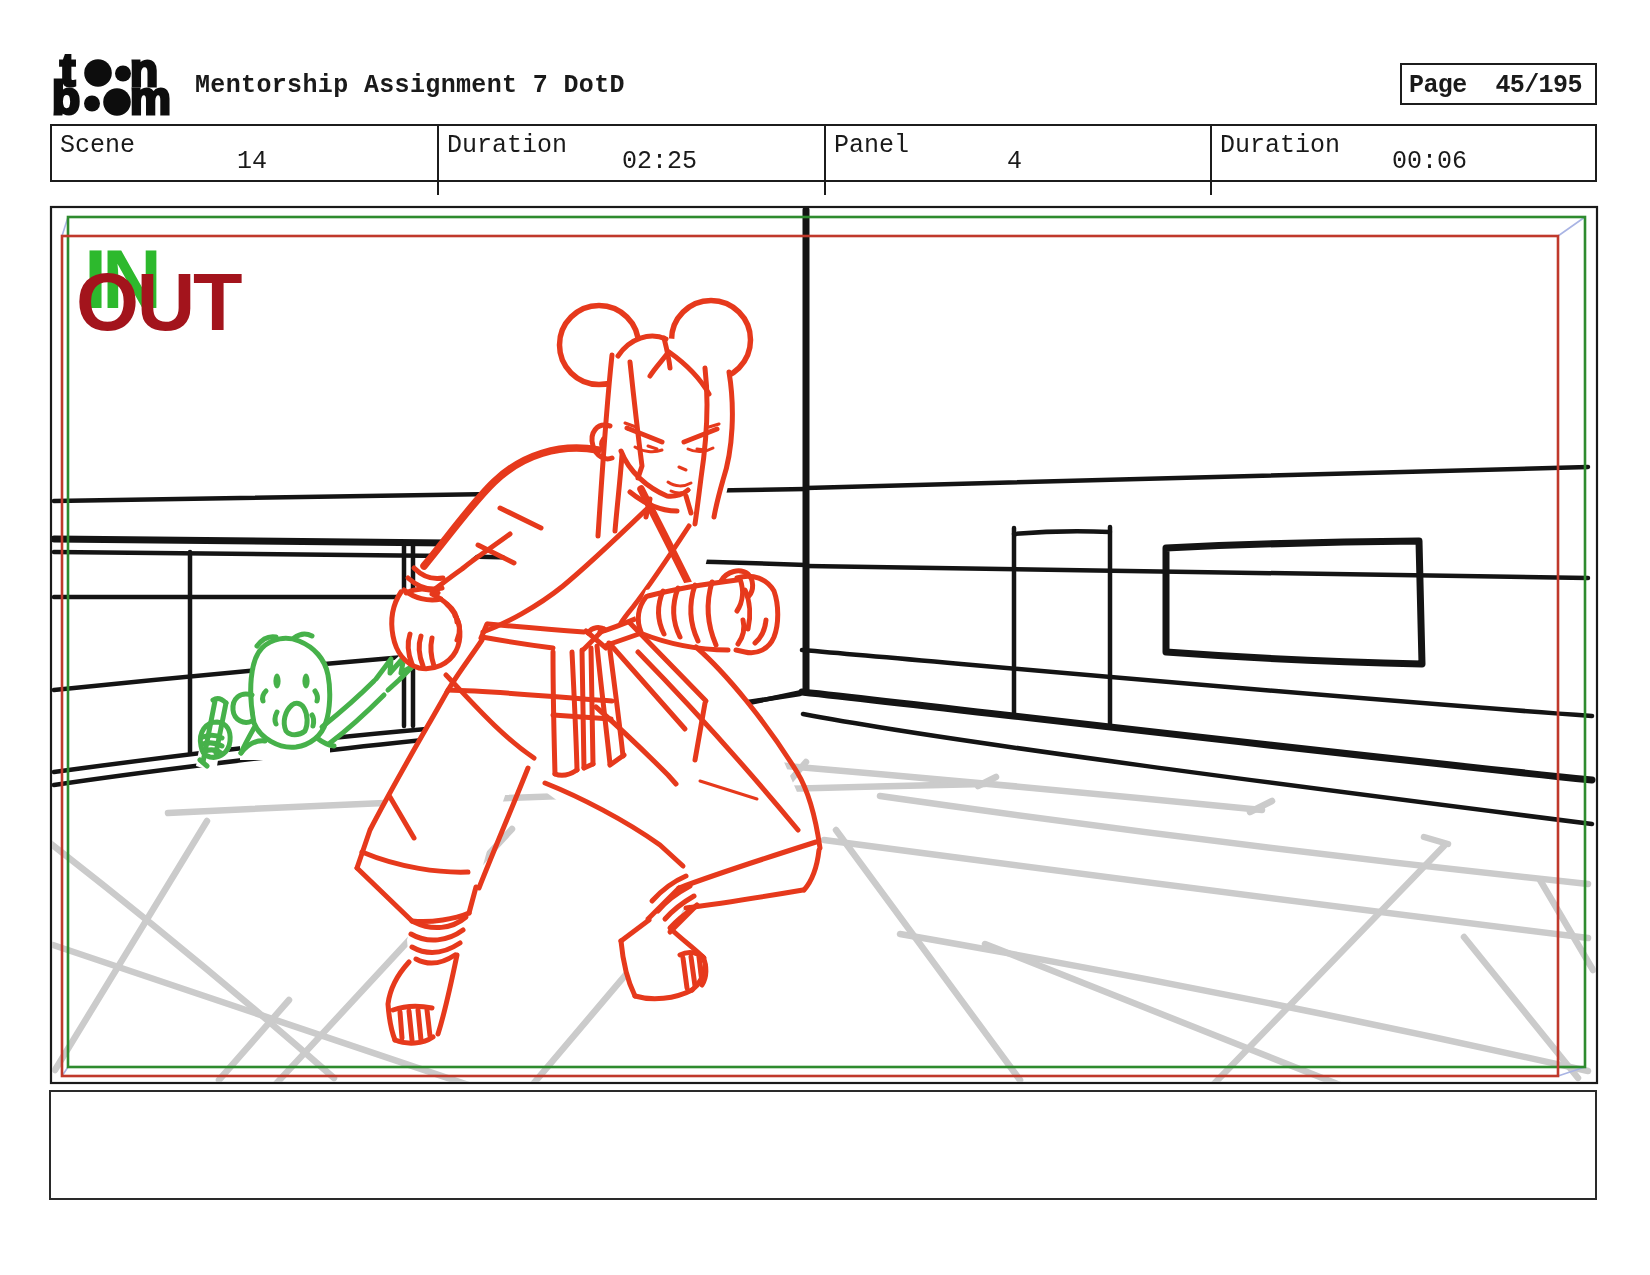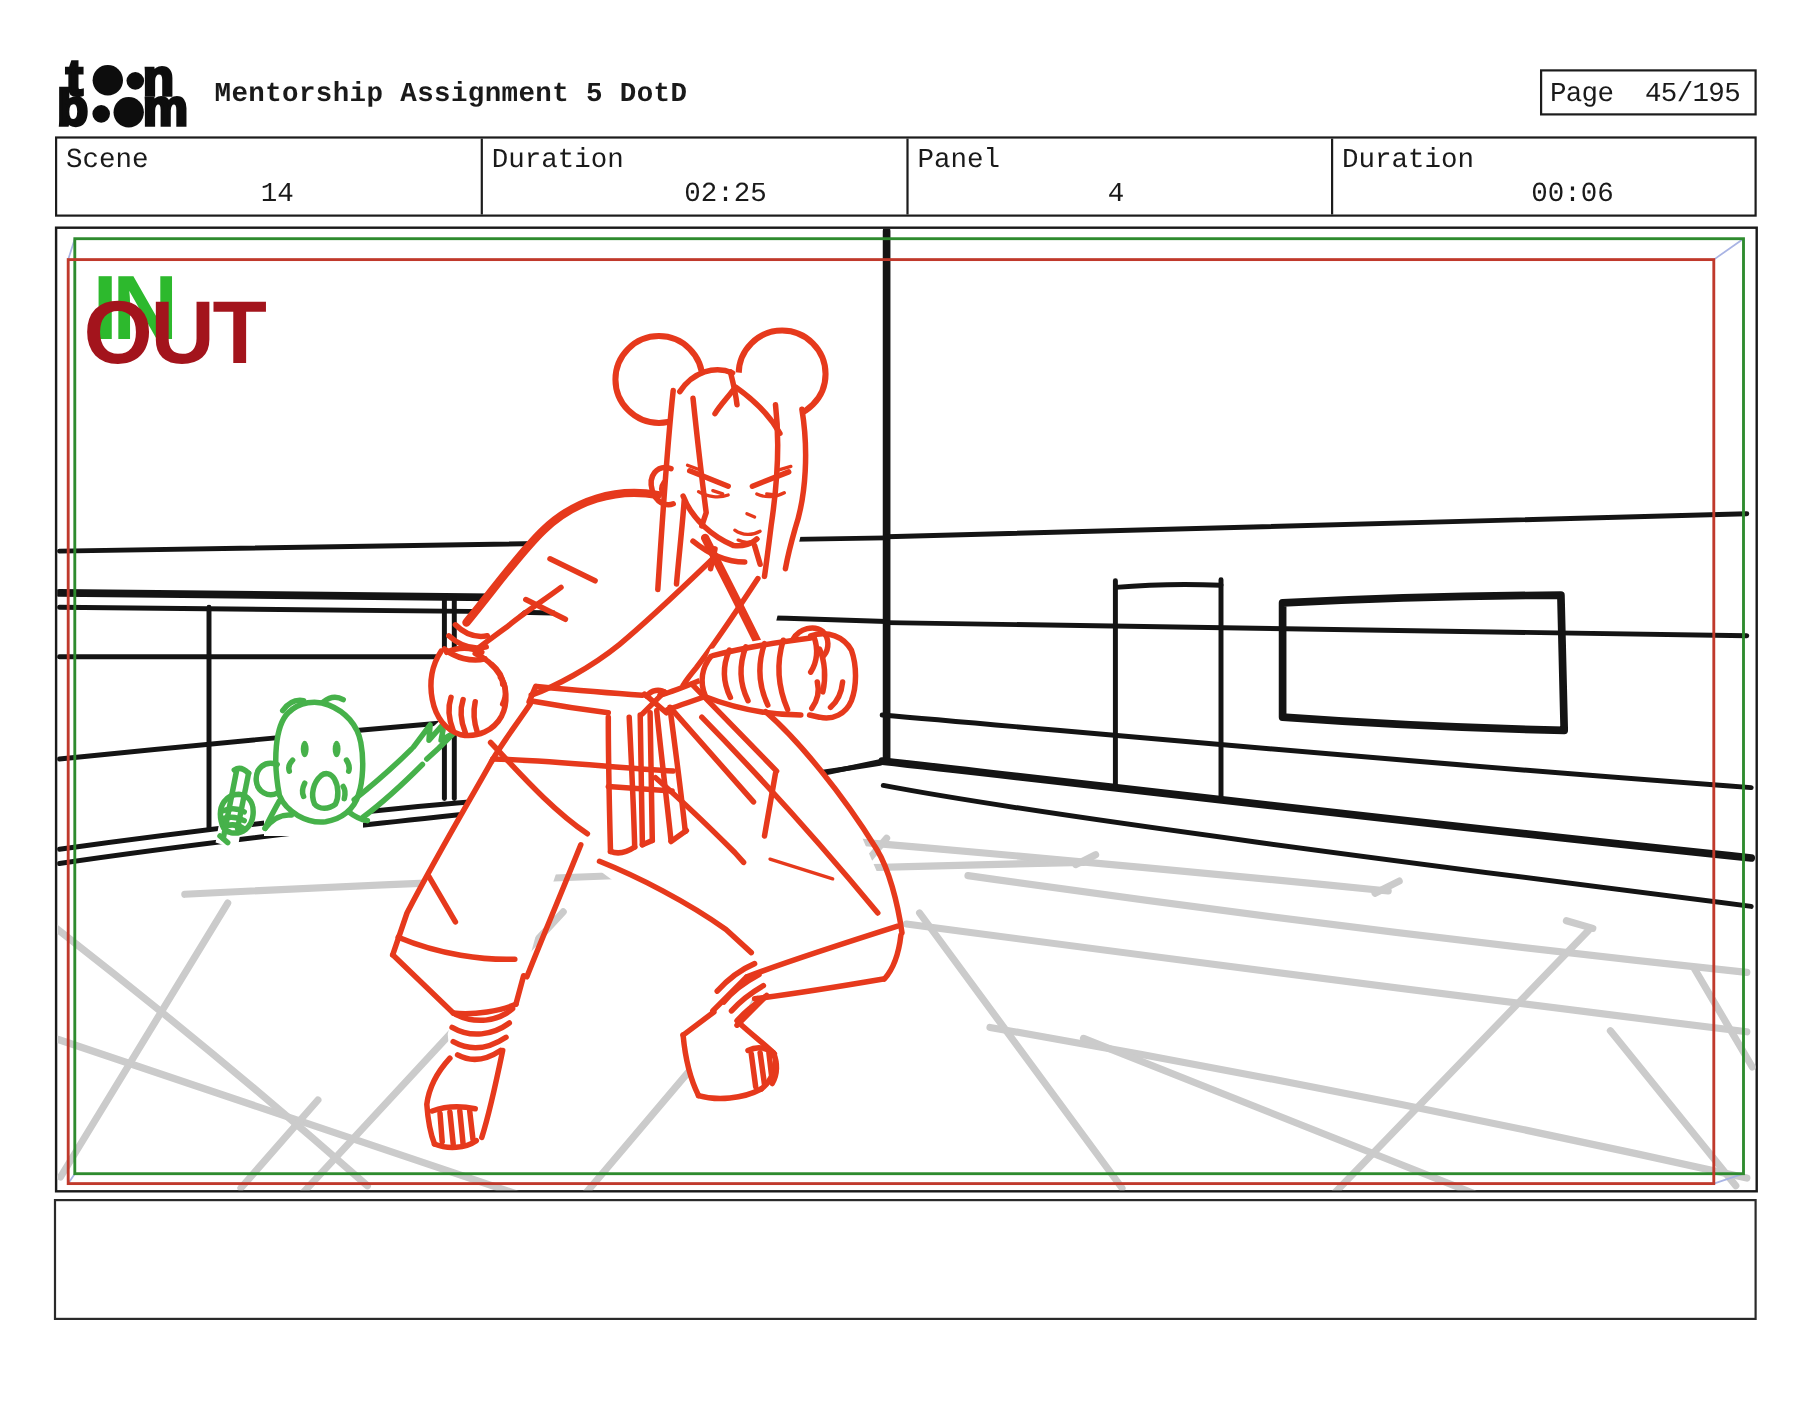--- a/index.html
+++ b/index.html
@@ -1,22 +1,22 @@
 <!DOCTYPE html>
 <html><head>
 <meta charset="utf-8">
 <style>
 html,body{margin:0;padding:0;background:#fff;}
 #page{position:relative;width:1650px;height:1275px;background:#fff;overflow:hidden;
   font-family:"Liberation Mono", monospace;color:#1a1a1a;}
 .abs{position:absolute;}
 #title{left:195px;top:71px;font-weight:bold;font-size:25px;letter-spacing:0.35px;}
 #pagebox{left:1400px;top:63px;width:197px;height:42px;border:2px solid #1c1c1c;box-sizing:border-box;}
-#pagetext{left:1409px;top:71px;font-weight:normal;font-size:25px;letter-spacing:-0.6px;}
-#tbl{left:50px;top:124px;width:1547px;height:73px;border:2px solid #1c1c1c;box-sizing:border-box;}
+#pagetext{left:1409px;top:71px;font-weight:bold;font-size:25px;letter-spacing:-0.6px;}
+#tbl{left:50px;top:124px;width:1547px;height:58px;border:2px solid #1c1c1c;box-sizing:border-box;}
 .sep{position:absolute;top:0;width:2px;height:69px;background:#1c1c1c;}
 .lab{position:absolute;top:5px;font-size:25px;}
 .val{position:absolute;bottom:4px;font-size:25px;text-align:left;}
 #cap{left:49px;top:1090px;width:1548px;height:110px;border:2px solid #2a2a2a;box-sizing:border-box;}
 </style>
 </head>
 <body>
 <div id="page">
 
   <svg class="abs" style="left:0;top:0" width="200" height="140" viewBox="0 0 200 140">
@@ -24,21 +24,21 @@
       <text x="60" y="86" stroke-width="3">t</text>
       <circle cx="98" cy="73" r="13.8" stroke="none"></circle>
       <circle cx="123" cy="73.5" r="8" stroke="none"></circle>
       <text x="130" y="86" stroke-width="3">n</text>
       <text x="52" y="114" stroke-width="3">b</text>
       <circle cx="92" cy="103.5" r="8" stroke="none"></circle>
       <circle cx="117" cy="102" r="13.8" stroke="none"></circle>
       <text x="130" y="114" stroke-width="3">m</text>
     </g>
   </svg>
-  <div class="abs" id="title">Mentorship Assignment 5 DotD</div>
+  <div class="abs" id="title">Mentorship Assignment 7 DotD</div>
   <div class="abs" id="pagebox"></div>
   <div class="abs" id="pagetext">Page&nbsp;&nbsp;45/195</div>
   <div class="abs" id="tbl">
     <div class="sep" style="left:385px"></div>
     <div class="sep" style="left:772px"></div>
     <div class="sep" style="left:1158px"></div>
     <div class="lab" style="left:8px">Scene</div>
     <div class="lab" style="left:395px">Duration</div>
     <div class="lab" style="left:782px">Panel</div>
     <div class="lab" style="left:1168px">Duration</div>

